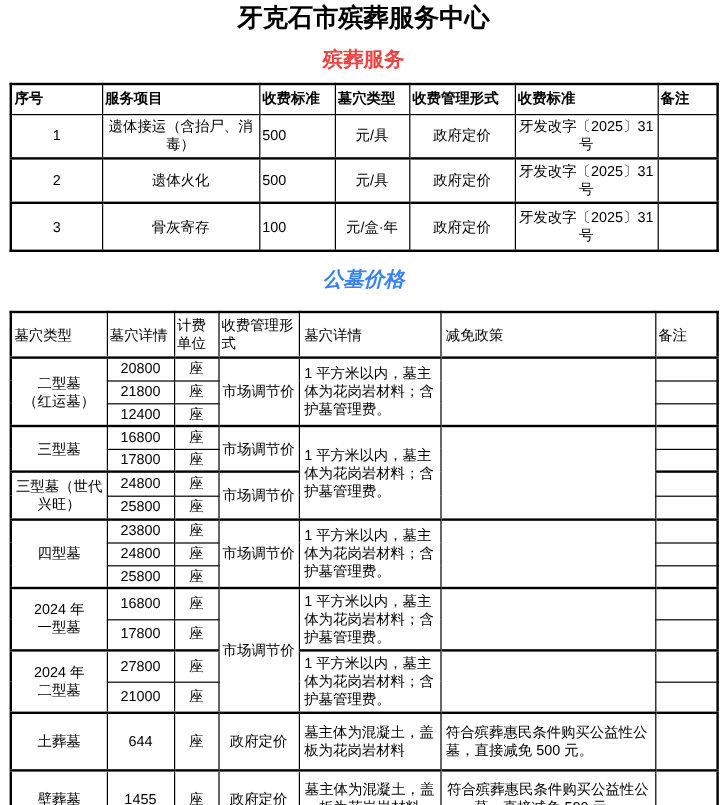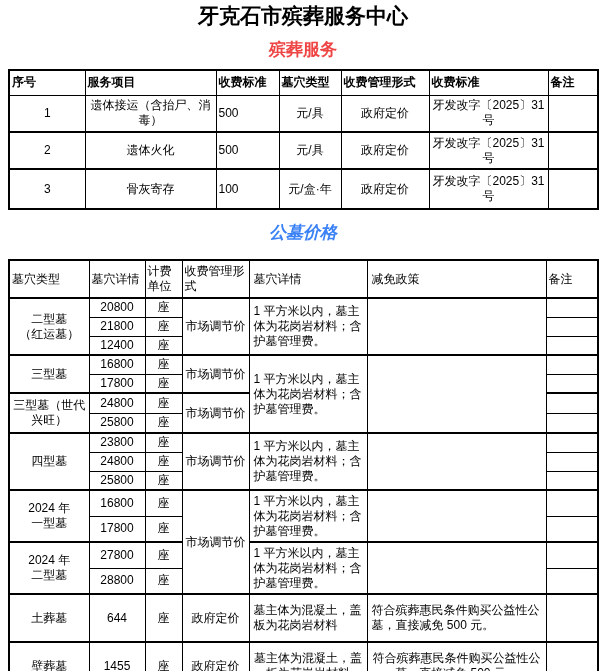--- a/index.html
+++ b/index.html
@@ -197,21 +197,21 @@
 
       <tr class="gt h26">
         <td class="c" rowspan="2">2024 年<br>二型墓</td>
         <td class="c">27800</td>
         <td class="c">座</td>
         <td class="l" rowspan="2">1 平方米以内，墓主体为花岗岩材料；含护墓管理费。</td>
         <td class="l" rowspan="2"></td>
         <td class="c"></td>
       </tr>
       <tr class="h26">
-        <td class="c">28800</td>
+        <td class="c">21000</td>
         <td class="c">座</td>
         <td class="c"></td>
       </tr>
 
       <tr class="gt h36">
         <td class="c">土葬墓</td>
         <td class="c">644</td>
         <td class="c">座</td>
         <td class="c">政府定价</td>
         <td class="l">墓主体为混凝土，盖板为花岗岩材料</td>

